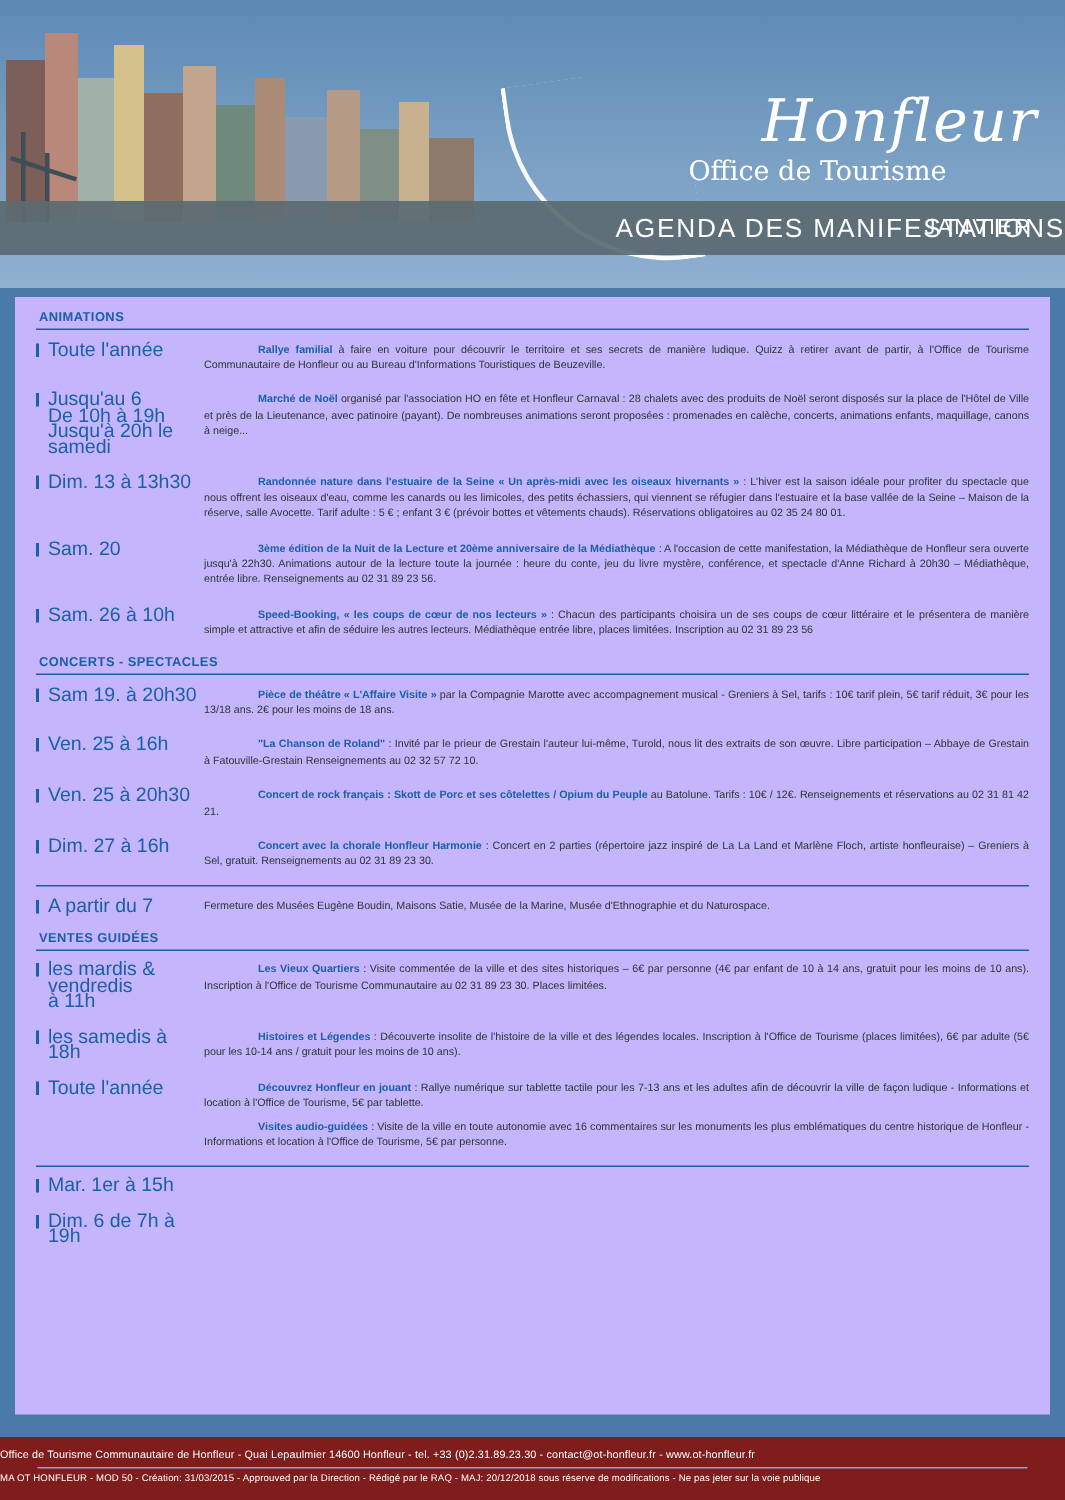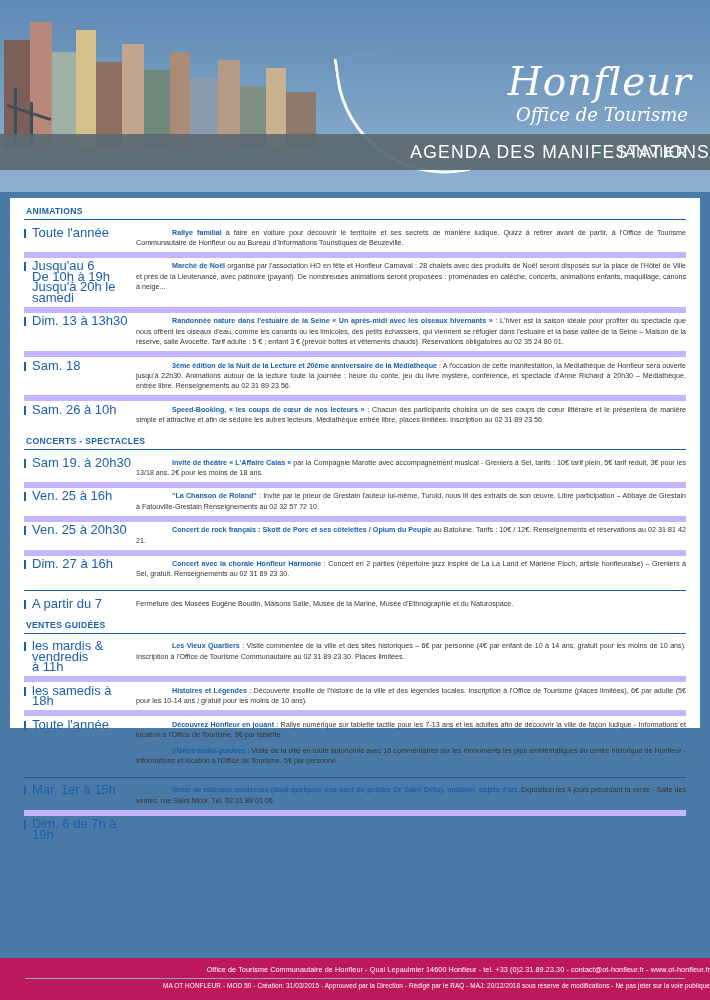--- a/index.html
+++ b/index.html
@@ -32,25 +32,25 @@
   .logo-name {
     font-family:"DejaVu Serif", serif;
     font-style:italic;
     font-size:39px;
     line-height:40px;
     letter-spacing:1px;
     font-weight:400;
   }
   .logo-sub {
     font-family:"DejaVu Serif", serif;
-    font-style:italic;
     font-size:18px;
     line-height:22px;
     margin-top:2px;
     padding-right:4px;
+    text-align:center;
   }
   .swoosh {
     position:absolute; right:248px; top:50px;
     width:120px; height:130px;
     border-left:3px solid #ffffff;
     border-bottom:3px solid #ffffff;
     border-radius:0 0 0 110px;
     transform:rotate(-8deg);
     opacity:.95;
   }
@@ -74,22 +74,22 @@
   }
 
   
   .houses { position:absolute; left:0; top:0; width:330px; height:170px; }
   .h { position:absolute; bottom:22px; }
   .mast { position:absolute; background:#3f4d57; }
 
   
   .page {
     position:absolute; left:10px; top:198px;
-    width:690px; height:530px;
-    background:#ffffff;
+    width:690px; height:745px;
+    background:#c4b5fd;
   }
   .inner { padding:8px 14px 0 14px; }
 
   .section-title {
     color:#1b5fa8;
     font-size:8.6px;
     font-weight:bold;
     letter-spacing:.3px;
     margin:0 0 3px 2px;
   }
@@ -124,23 +124,23 @@
     text-align:justify;
     font-size:7.15px;
     color:#333333;
   }
   .desc b, .blue { color:#1b5fa8; font-weight:bold;padding-left:36px; }
   .sec { margin-bottom:7px; }
 
   
   .footer {
     position:absolute; left:0; bottom:0; width:710px; height:42px;
-    background:#be185d;
+    background:#7f1d1d;
     color:#ffffff;
-    text-align:right;
+    text-align:left;
   }
   .footer-line1 { font-size:7.2px; padding-top:7px; letter-spacing:.1px; }
   .footer-line2 { font-size:6.4px; padding-top:3px; letter-spacing:.1px; }
   .footer-sep { width:660px; height:1px; background:#86aac8; margin:4px auto 0; }
 </style>
 </head>
 <body>
 
 <div class="header">
   <div class="sky"></div>
@@ -190,34 +190,34 @@
         </div>
         <div class="row">
           <div class="date">Jusqu'au 6<span style="display:block">De 10h à 19h</span><span style="display:block">Jusqu'à 20h le samedi</span></div>
           <div class="desc"><span class="blue">Marché de Noël</span><span> organisé par l'association HO en fête et Honfleur Carnaval : 28 chalets avec des produits de Noël seront disposés sur la place de l'Hôtel de Ville  et près de la Lieutenance, avec patinoire (payant). De nombreuses animations seront proposées : promenades en calèche, concerts, animations enfants, maquillage, canons à neige...</span></div>
         </div>
         <div class="row">
           <div class="date">Dim. 13 à 13h30</div>
           <div class="desc"><span class="blue">Randonnée nature dans l'estuaire de la Seine « Un après-midi avec les oiseaux hivernants »</span><span> : L'hiver est la saison idéale pour profiter du spectacle que nous offrent les oiseaux d'eau, comme les canards ou les limicoles, des petits échassiers, qui viennent se réfugier dans l'estuaire et la base vallée de la Seine – Maison de la réserve, salle Avocette. Tarif adulte : 5 € ; enfant 3 € (prévoir bottes et vêtements chauds). Réservations obligatoires au 02 35 24 80 01.</span></div>
         </div>
         <div class="row">
-          <div class="date">Sam. 18</div>
+          <div class="date">Sam. 20</div>
           <div class="desc"><span class="blue">3ème édition de la Nuit de la Lecture et 20ème anniversaire de la Médiathèque</span><span> : A l'occasion de cette manifestation, la Médiathèque de Honfleur sera ouverte jusqu'à 22h30. Animations autour de la lecture toute la journée : heure du conte, jeu du livre mystère, conférence, et spectacle d'Anne Richard à 20h30 – Médiathèque, entrée libre. Renseignements au 02 31 89 23 56.</span></div>
         </div>
         <div class="row">
           <div class="date">Sam. 26 à 10h</div>
           <div class="desc"><span class="blue">Speed-Booking, « les coups de cœur de nos lecteurs »</span><span> : Chacun des participants choisira un de ses coups de cœur littéraire et le présentera de manière simple et attractive et afin de séduire les autres lecteurs. Médiathèque entrée libre, places limitées. Inscription au 02 31 89 23 56</span></div>
         </div>
       </div>
       <div class="sec">
         <div class="section-title">CONCERTS - SPECTACLES</div>
         <div class="rule"></div>
         <div class="row first">
           <div class="date">Sam 19. à 20h30</div>
-          <div class="desc"><span class="blue">Invité de théâtre « L'Affaire Calas »</span><span> par la Compagnie Marotte avec accompagnement musical - Greniers à Sel, tarifs : 10€ tarif plein, 5€ tarif réduit, 3€ pour les 13/18 ans. 2€ pour les moins de 18 ans.</span></div>
+          <div class="desc"><span class="blue">Pièce de théâtre « L'Affaire Visite »</span><span> par la Compagnie Marotte avec accompagnement musical - Greniers à Sel, tarifs : 10€ tarif plein, 5€ tarif réduit, 3€ pour les 13/18 ans. 2€ pour les moins de 18 ans.</span></div>
         </div>
         <div class="row">
           <div class="date">Ven. 25 à 16h</div>
           <div class="desc"><span class="blue">"La Chanson de Roland"</span><span> : Invité par le prieur de Grestain l'auteur lui-même, Turold, nous lit des extraits de son œuvre. Libre participation – Abbaye de Grestain à Fatouville-Grestain Renseignements au 02 32 57 72 10.</span></div>
         </div>
         <div class="row">
           <div class="date">Ven. 25 à 20h30</div>
           <div class="desc"><span class="blue">Concert de rock français : Skott de Porc et ses côtelettes / Opium du Peuple</span><span> au Batolune. Tarifs : 10€ / 12€. Renseignements et réservations au  02 31 81 42 21.</span></div>
         </div>
         <div class="row">
@@ -245,21 +245,20 @@
         </div>
         <div class="row">
           <div class="date">Toute l'année</div>
           <div class="desc"><span class="blue">Découvrez Honfleur en jouant</span><span> : Rallye numérique sur tablette tactile pour les 7-13 ans et les adultes afin de découvrir la ville de façon ludique - Informations et location à l'Office de Tourisme, 5€ par tablette.</span><div style="height:5px"></div><span class="blue">Visites audio-guidées</span><span> : Visite de la ville en toute autonomie avec 16 commentaires sur les monuments les plus emblématiques du centre historique de Honfleur - Informations et location à l'Office de Tourisme, 5€ par personne.</span></div>
         </div>
       </div>
       <div class="sec">
         <div class="rule"></div>
         <div class="row first">
           <div class="date">Mar. 1er à 15h</div>
-          <div class="desc"><span class="blue">Vente de tableaux modernes (dont quelques uns sont du peintre De Saint Delis), mobilier, objets d'art.</span><span> Exposition les 4 jours précédant la vente - Salle des ventes, rue Saint Nicol. Tél. 02 31 89 01 06.</span></div>
         </div>
         <div class="row">
           <div class="date">Dim. 6 de 7h à 19h</div>
         </div>
       </div>
     </div>
 </div>
 
 <div class="footer">
   <div class="footer-line1">Office de Tourisme Communautaire de Honfleur - Quai Lepaulmier 14600 Honfleur - tel. +33 (0)2.31.89.23.30 - contact@ot-honfleur.fr - www.ot-honfleur.fr</div>

